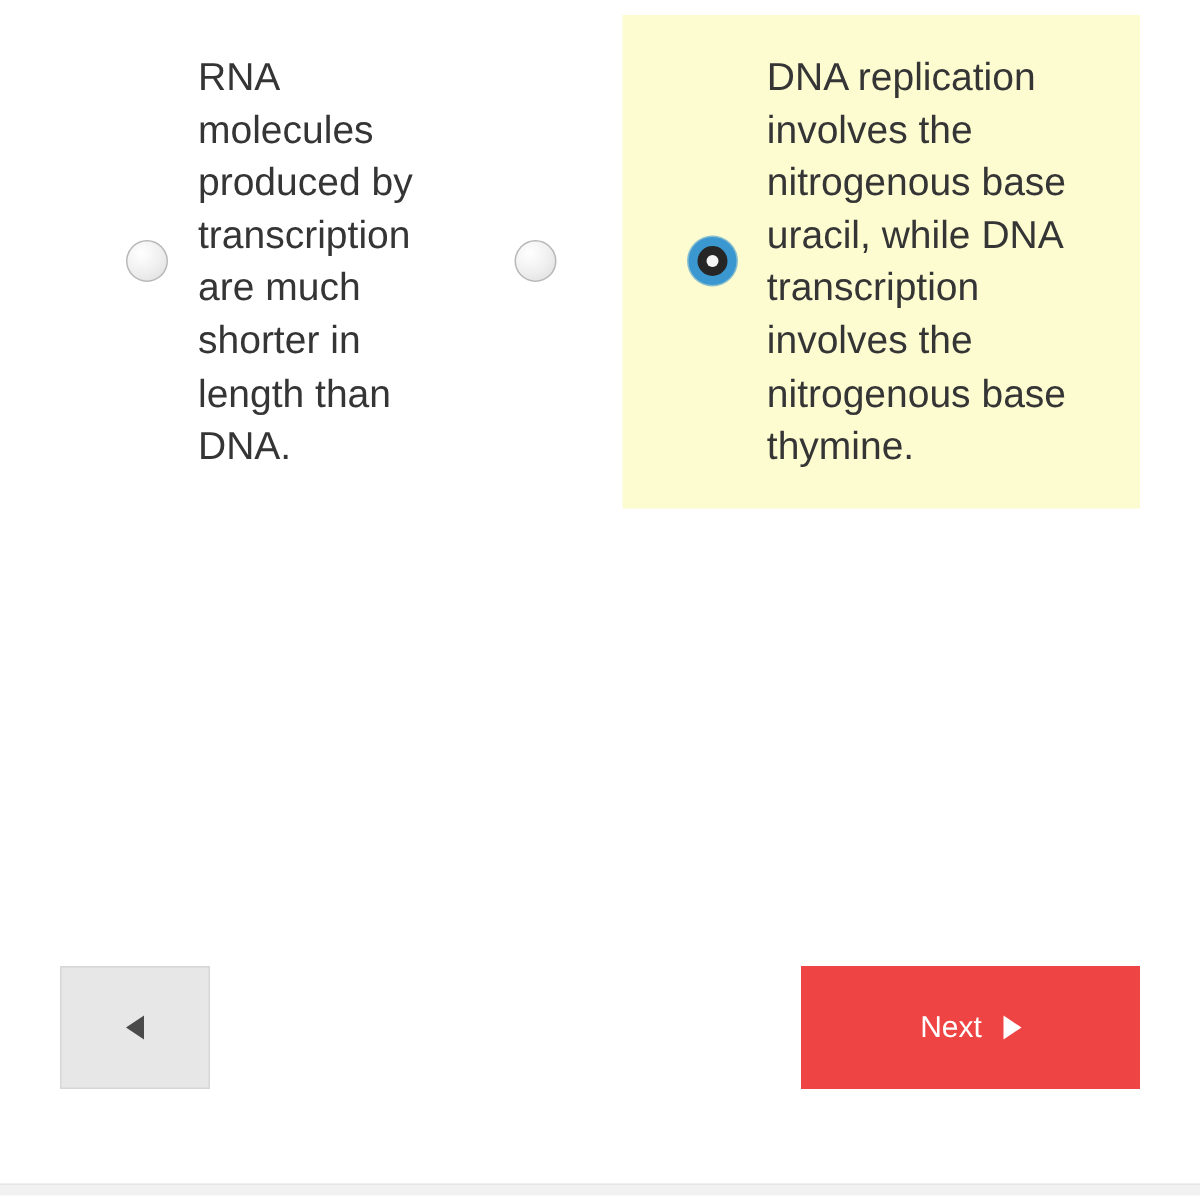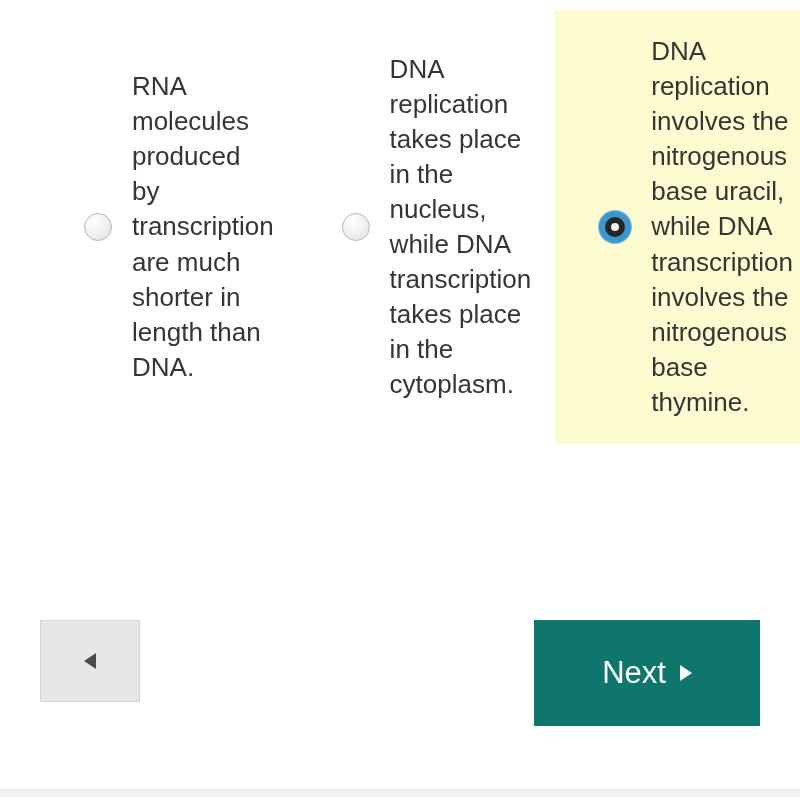--- a/index.html
+++ b/index.html
@@ -91,25 +91,25 @@
     cursor: pointer;
   }
   .prev-button .tri-left {
     width: 0; height: 0;
     border-top: 8px solid transparent;
     border-bottom: 8px solid transparent;
     border-right: 12px solid #4a4a4a;
   }
   .next-button {
     min-width: 226px;
-    height: 106px;
-    background: #0f766e;
+    height: 82px;
+    background: #ef4444;
     border: none;
     color: #ffffff;
-    font-size: 31px;
+    font-size: 20px;
     display: flex;
     align-items: center;
     justify-content: center;
     gap: 14px;
     cursor: pointer;
     padding: 0 30px;
   }
   .next-button .tri-right {
     width: 0; height: 0;
     border-top: 8px solid transparent;
@@ -131,21 +131,20 @@
 <div class="container">
   <div class="options">
 
     <div class="option">
       <div class="radio unselected"></div>
       <div class="option-text">RNA molecules produced by transcription are much shorter in length than DNA.</div>
     </div>
 
     <div class="option">
       <div class="radio unselected"></div>
-      <div class="option-text">DNA replication takes place in the nucleus, while DNA transcription takes place in the cytoplasm.</div>
     </div>
 
     <div class="option selected">
       <div class="radio selected-radio">
         <div class="inner-ring">
           <div class="inner-dot"></div>
         </div>
       </div>
       <div class="option-text">DNA replication involves the nitrogenous base uracil, while DNA transcription involves the nitrogenous base thymine.</div>
     </div>

